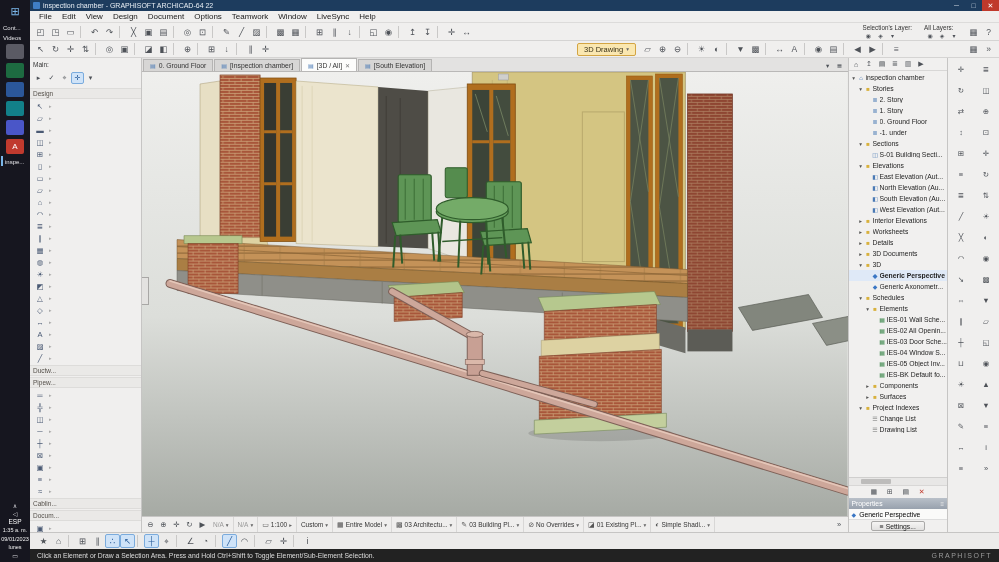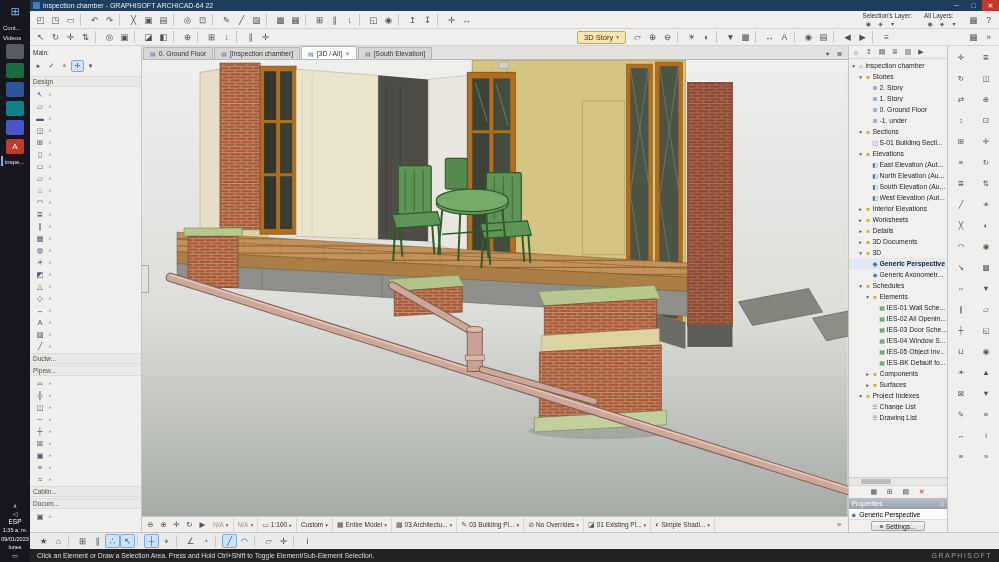--- a/index.html
+++ b/index.html
@@ -147,20 +147,33 @@
     <div class="titlebar" data-name="titlebar">
       <span class="app-ico" data-name="archicad-app-icon"></span>
       <span data-name="window-title">inspection chamber - GRAPHISOFT ARCHICAD-64 22</span>
       <span class="win-controls">
         <span class="win-btn" data-name="minimize-button">─</span>
         <span class="win-btn" data-name="maximize-button">□</span>
         <span class="win-btn win-close" data-name="close-button">✕</span>
       </span>
     </div>
 
+    <div class="menubar" data-name="menubar">
+
+    <span class="menu-item" data-name="menu-item">File</span>
+        <span class="menu-item" data-name="menu-item">Edit</span>
+        <span class="menu-item" data-name="menu-item">View</span>
+        <span class="menu-item" data-name="menu-item">Design</span>
+        <span class="menu-item" data-name="menu-item">Document</span>
+        <span class="menu-item" data-name="menu-item">Options</span>
+        <span class="menu-item" data-name="menu-item">Teamwork</span>
+        <span class="menu-item" data-name="menu-item">Window</span>
+        <span class="menu-item" data-name="menu-item">LiveSync</span>
+        <span class="menu-item" data-name="menu-item">Help</span>
+      </div>
 
     <div class="toolbar t1" data-name="standard-toolbar">
       <div class="tbrow" data-name="standard-toolbar-icons">
 
       <span class="icn" data-name="open-icon">◰</span>
           <span class="icn" data-name="save-icon">◳</span>
           <span class="icn" data-name="print-icon">▭</span>
           <span class="tsep" data-name="toolbar-separator"></span>
           <span class="icn" data-name="undo-icon">↶</span>
           <span class="icn" data-name="redo-icon">↷</span>
@@ -236,21 +249,21 @@
           <span class="icn" data-name="add-sel-icon">⊕</span>
           <span class="tsep" data-name="toolbar-separator"></span>
           <span class="icn" data-name="grid-snap-icon">⊞</span>
           <span class="icn" data-name="gravity-icon">↓</span>
           <span class="tsep" data-name="toolbar-separator"></span>
           <span class="icn" data-name="guide-lines-icon">∥</span>
           <span class="icn" data-name="magic-wand-icon">✛</span>
         </div>
       <div class="t2-spacer" data-name="toolbar-spacer"></div>
       <span class="btn-3dwindow" data-name="3d-window-button">
-        <span data-name="3d-window-button-label">3D Story</span>
+        <span data-name="3d-window-button-label">3D Drawing</span>
         <span class="car" data-name="chevron-down-icon">▾</span>
       </span>
       <div class="tbrow" data-name="3d-toolbar-right-icons">
 
       <span class="icn" data-name="marquee-icon">▱</span>
           <span class="icn" data-name="zoom-in-icon">⊕</span>
           <span class="icn" data-name="zoom-out-icon">⊖</span>
           <span class="tsep" data-name="toolbar-separator"></span>
           <span class="icn" data-name="sun-icon">☀</span>
           <span class="icn" data-name="shadow-icon">◐</span>

